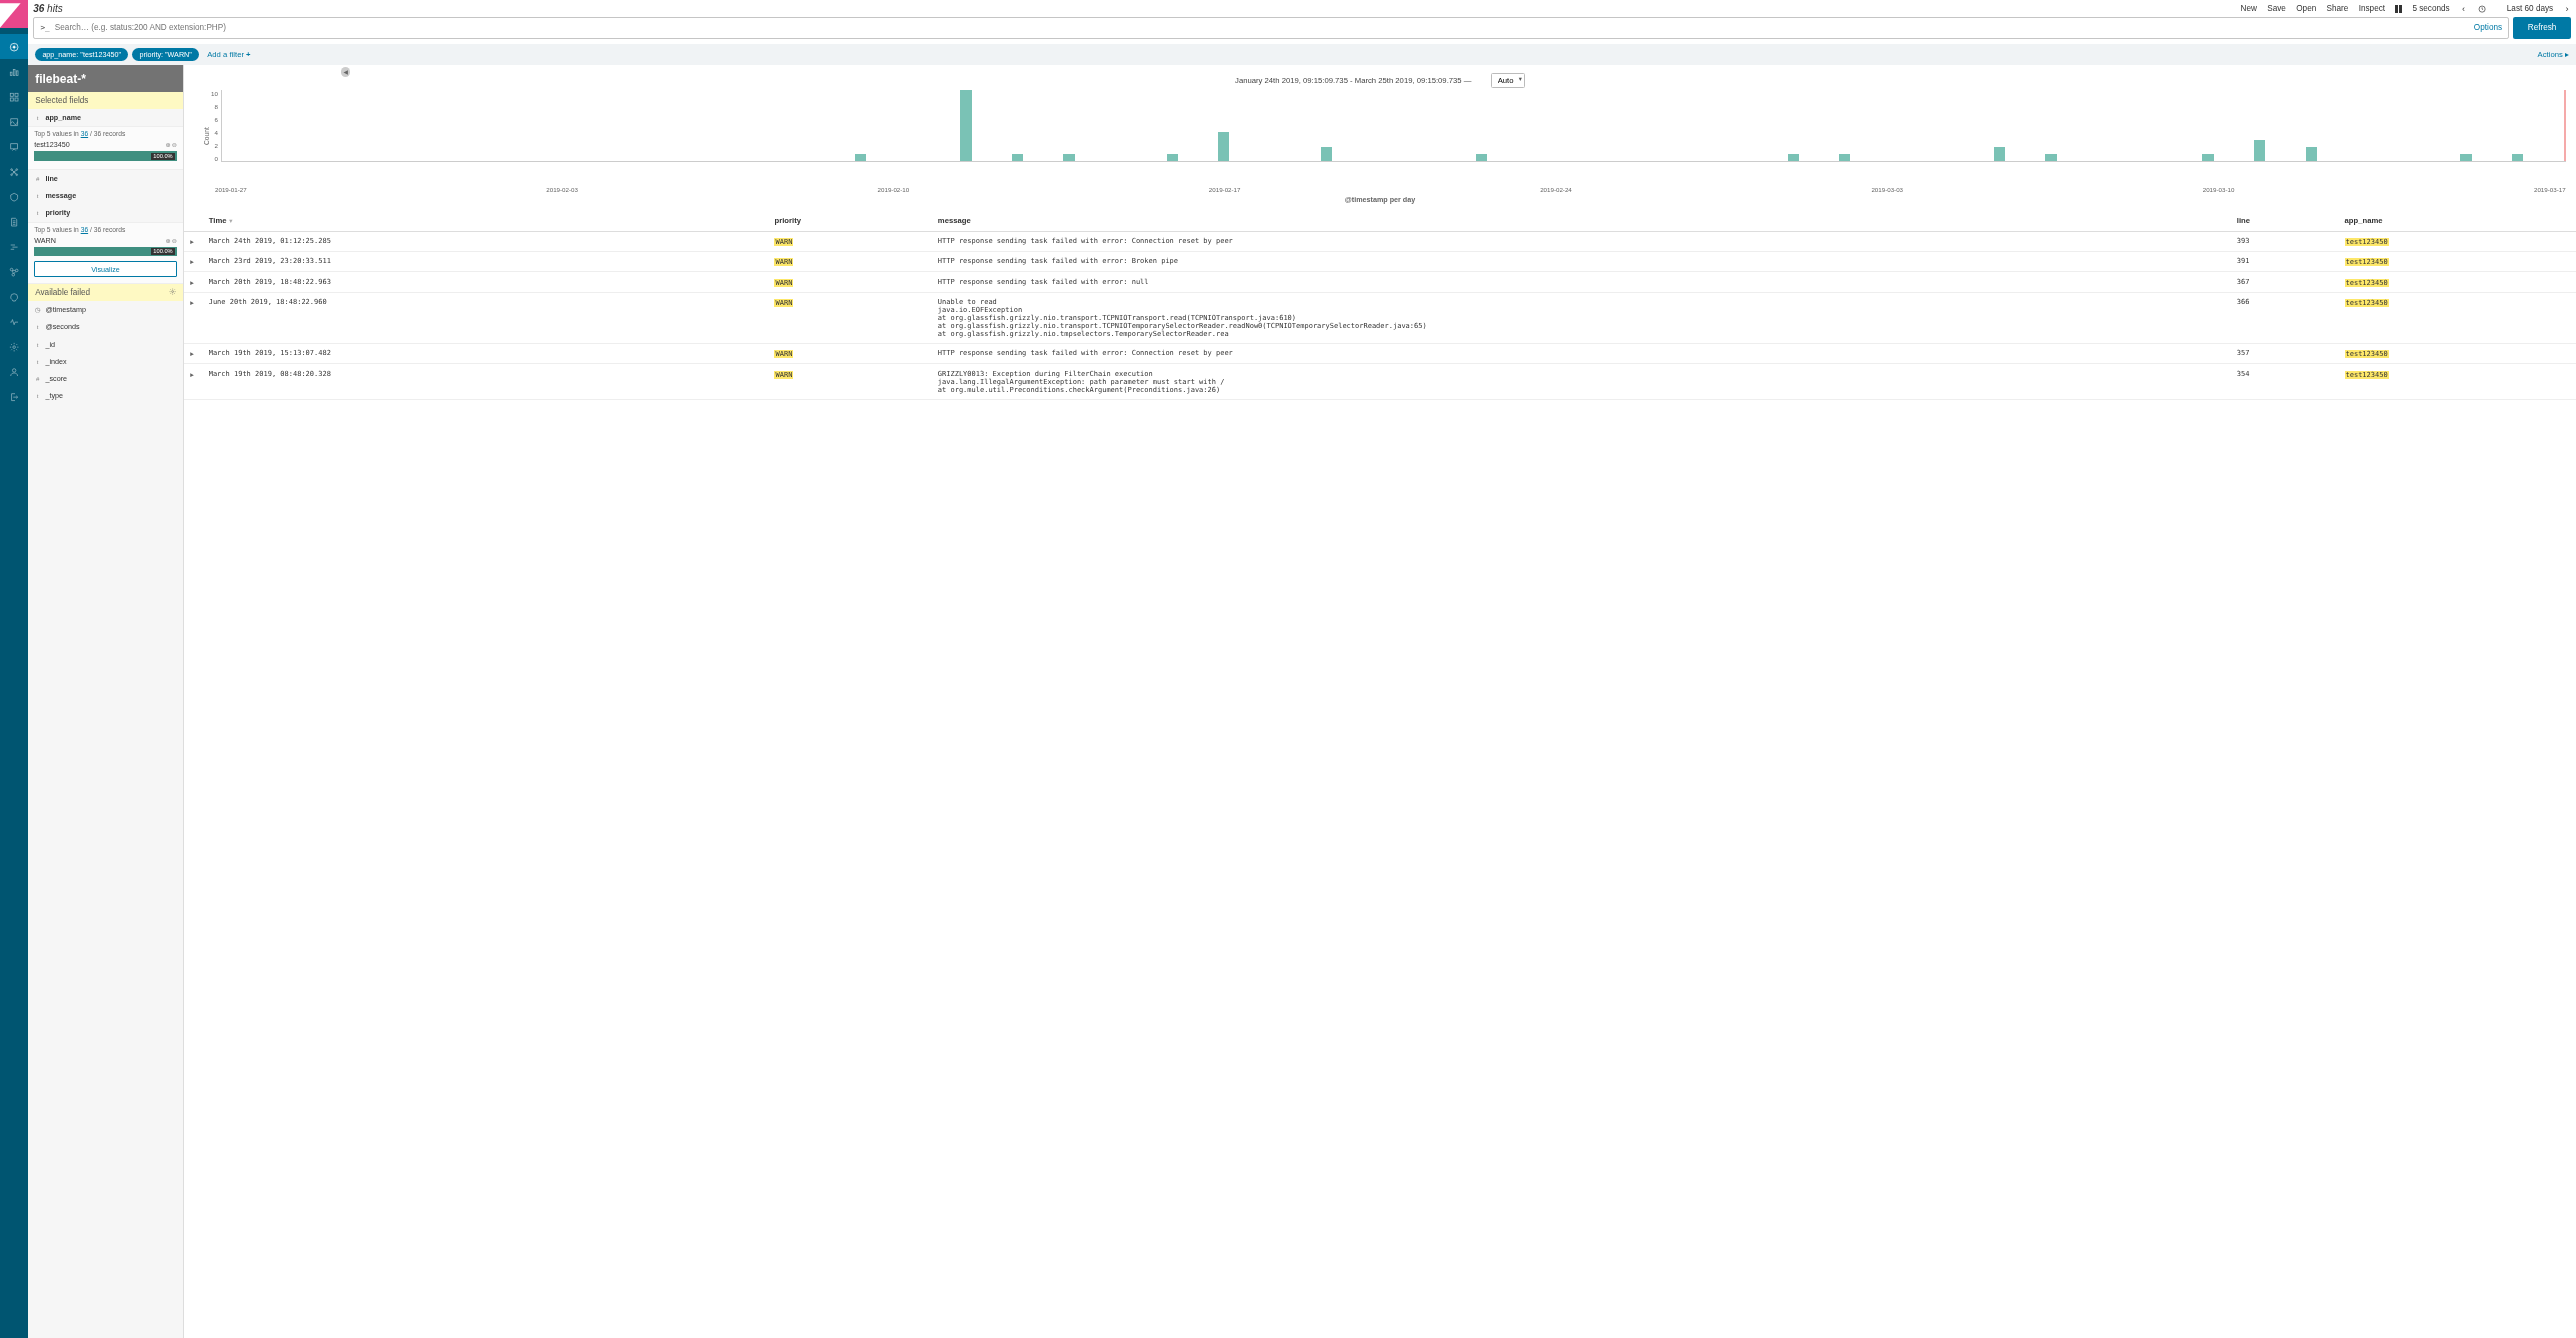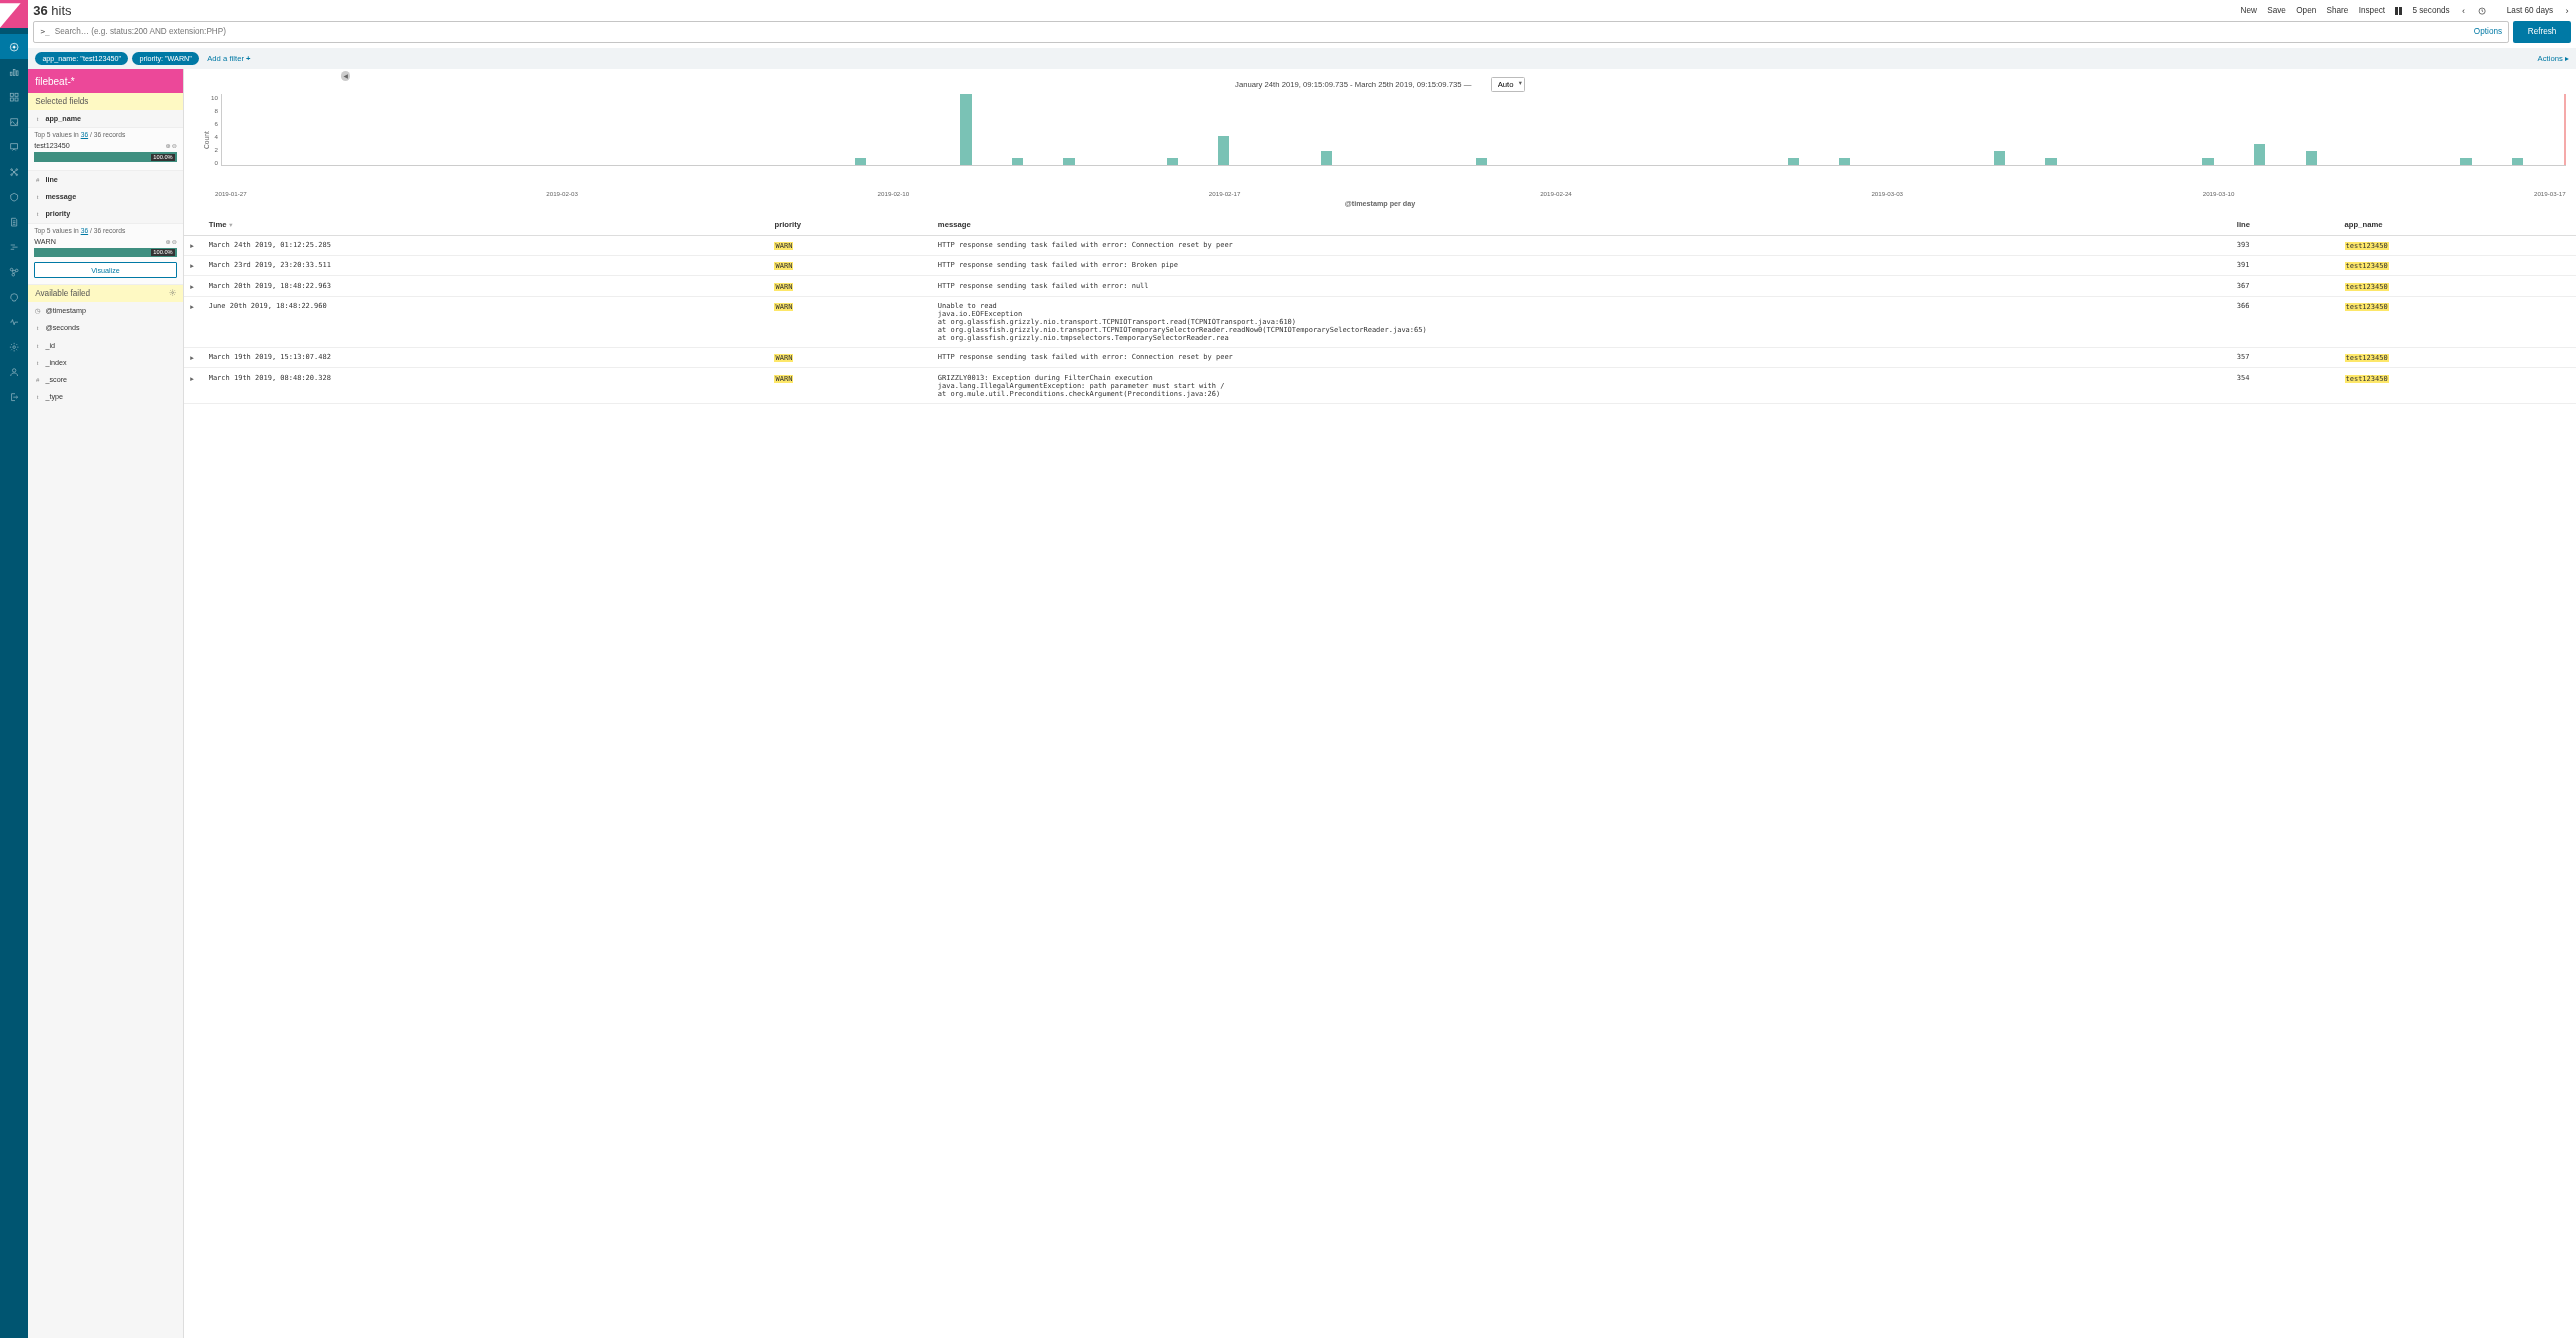--- a/index.html
+++ b/index.html
@@ -6,41 +6,41 @@
 body { font-family: -apple-system, BlinkMacSystemFont, "Segoe UI", Helvetica, Arial, sans-serif; font-size: 7.2px; color: #333; background: #fff; overflow: hidden; }
 .app { display: flex; height: 100vh; width: 100vw; }
 .nav-rail { width: 28px; background: #005571; display: flex; flex-direction: column; align-items: center; padding-top: 0; }
 .nav-logo { width: 28px; height: 28px; background: #e8478b; display: flex; align-items: flex-end; justify-content: flex-start; position: relative; margin-bottom: 6.2px; }
 .nav-logo svg { width: 20.6px; height: 25px; }
 .nav-item { width: 28px; height: 25px; display: flex; align-items: center; justify-content: center; color: #93b8c4; cursor: pointer; position: relative; }
 .nav-item.active { background: #0079a5; color: #fff; }
 .nav-item svg { width: 10.3px; height: 10.3px; stroke: currentColor; fill: none; stroke-width: 1.7; }
 .main { flex: 1; display: flex; flex-direction: column; overflow: hidden; }
 .topbar { display: flex; align-items: center; padding: 3.1px 5.2px 0 5.2px; gap: 9.3px; }
-.hits { font-size: 13px; }
+.hits { font-size: 10px; font-style: italic; }
 .hits b { font-weight: 700; }
 .top-actions { margin-left: auto; display: flex; align-items: center; gap: 10.3px; font-size: 8.2px; color: #333; }
 .top-actions .action { cursor: pointer; }
 .pause-icon { display: inline-flex; gap: 1.5px; }
 .pause-icon span { width: 2.6px; height: 8.2px; background: #333; display: inline-block; }
 .chev { font-size: 9.3px; cursor: pointer; padding: 0 2.1px; }
 .time-range { display: flex; align-items: center; gap: 21px; }
 .search-row { display: flex; align-items: stretch; padding: 3.1px 5.2px 5.2px 5.2px; gap: 4.1px; }
 .search-box { flex: 1; border: 0.5px solid #c5c5c5; border-radius: 2.1px; display: flex; align-items: center; padding: 0 6.2px; height: 21.6px; font-size: 8.2px; color: #888; gap: 5.2px; }
 .search-box .prompt { font-family: monospace; color: #555; font-size: 7.7px; }
 .search-box input { border: none; outline: none; flex: 1; font-size: 8.2px; background: transparent; }
 .options-link { color: #0079a5; font-size: 8.2px; margin-left: auto; cursor: pointer; }
 .refresh-btn { background: #0079a5; color: #fff; border: none; border-radius: 2.1px; padding: 0 14.4px; font-size: 8.2px; height: 21.6px; cursor: pointer; }
 .filter-row { background: #f0f3f5; padding: 4.1px 7.2px; display: flex; align-items: center; gap: 4.1px; }
 .filter-pill { background: #0079a5; color: #fff; border-radius: 7.2px; padding: 2.1px 7.2px; font-size: 7.2px; cursor: pointer; }
 .add-filter { color: #0079a5; margin-left: 4.1px; cursor: pointer; font-size: 7.7px; }
 .actions-link { margin-left: auto; color: #0079a5; cursor: pointer; font-size: 7.7px; }
 .content { flex: 1; display: flex; overflow: hidden; }
 .sidebar { width: 156px; background: #f6f6f6; border-right: 0.5px solid #ddd; overflow-y: auto; display: flex; flex-direction: column; }
-.index-pattern { background: #ec4899; color: #fff; padding: 6.2px 7.2px; font-size: 10px; font-weight: 400; }
+.index-pattern { background: #737373; color: #fff; padding: 6.2px 7.2px; font-size: 12px; font-weight: 700; }
 .section-header { background: #fef9c3; padding: 4.1px 7.2px; font-size: 8.2px; color: #555; display:flex; align-items:center; justify-content:space-between;}
 .field-item { padding: 4.1px 6.2px; font-size: 7.2px; display: flex; align-items: center; gap: 4.1px; cursor: pointer; }
 .field-item .type { color: #888; font-family: serif; width: 7.2px; text-align: center; font-size: 6.7px; }
 .field-item.bold .name { font-weight: 700; }
 .field-detail { padding: 3.1px 6.2px 5.2px 6.2px; background: #fbfbfb; border-top: 0.5px solid #eee; border-bottom: 0.5px solid #eee;}
 .field-stats { font-size: 6.7px; color: #666; margin-bottom: 3.1px; }
 .field-stats a { color: #0079a5; }
 .field-value-row { display: flex; justify-content: space-between; align-items: center; font-size: 7.2px; margin-bottom: 2.1px;}
 .field-value-row .icons { color: #888; font-size: 6.2px; display:flex; gap:1px;}
 .progress-bar { height: 9.3px; background: #3f8f80; position: relative; display: flex; align-items: center; justify-content: flex-end; padding-right: 2.1px; color: #fff; font-size: 6.2px; margin-bottom: 3.1px;}

